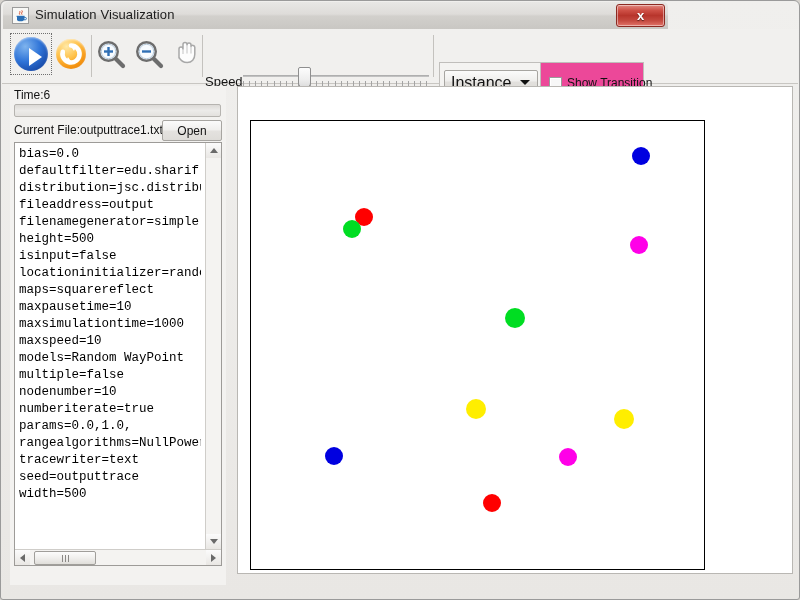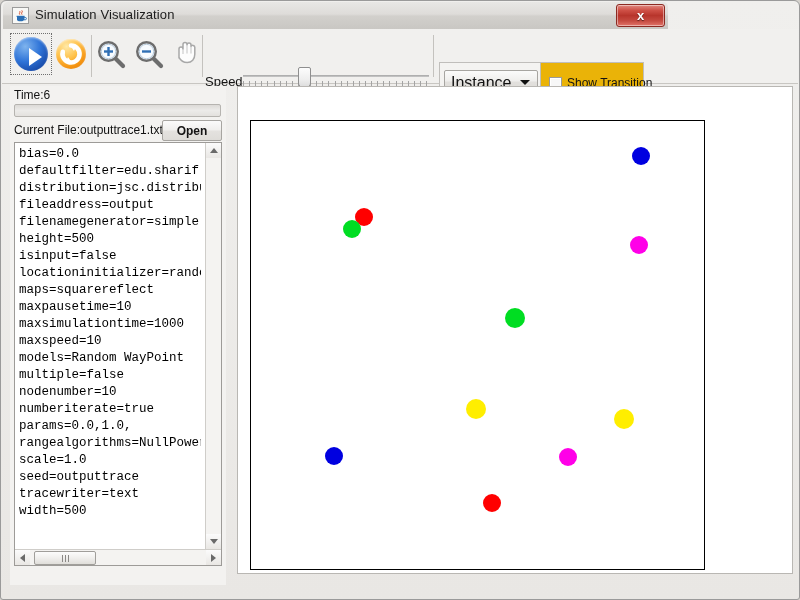--- a/index.html
+++ b/index.html
@@ -207,21 +207,21 @@
     border-left: 5px solid transparent;
     border-right: 5px solid transparent;
     border-top: 5px solid #101010;
   }
 
   #check-group {
     position: absolute;
     left: 538px; top: 33px;
     width: 102px; height: 44px;
     border: 1px solid #c0bebb;
-    background: #eab308;
+    background: #ec4899;
     text-align: center;
   }
   #checkbox {
     position: absolute;
     left: 8px; top: 14px;
     width: 13px; height: 13px;
     background: #f7f7f7;
     border: 1px solid #9a9a9a;
     box-shadow: inset 0 0 0 1px #ffffff;
     cursor: pointer;
@@ -279,21 +279,20 @@
     border-radius: 2px;
     box-sizing: border-box;
     cursor: pointer;
   }
   #open-button span {
     position: absolute;
     left: 0; top: 3px; width: 100%;
     text-align: center;
     font-size: 12px;
     color: #131313;
-    font-weight: bold;
   }
 
   
   #list-wrap {
     position: absolute;
     left: 4px; top: 56px;
     width: 208px; height: 424px;
     border: 1px solid #9d9b98;
     background: #ffffff;
     box-sizing: border-box;
@@ -564,23 +563,22 @@
           <div>maps=squarereflect</div>
           <div>maxpausetime=10</div>
           <div>maxsimulationtime=1000</div>
           <div>maxspeed=10</div>
           <div>models=Random WayPoint</div>
           <div>multiple=false</div>
           <div>nodenumber=10</div>
           <div>numberiterate=true</div>
           <div>params=0.0,1.0,</div>
           <div>rangealgorithms=NullPowerA</div>
-          <div>scale=1.0</div>
+          <div>tracewriter=text</div>
           <div>seed=outputtrace</div>
-          <div>tracewriter=text</div>
           <div>width=500</div>
         </div>
 
       <div id="vscroll">
         <div class="sb-arrow" id="vscroll-up">
           <div class="arr-up"></div>
         </div>
         <div class="sb-arrow" id="vscroll-down">
           <div class="arr-down"></div>
         </div>

